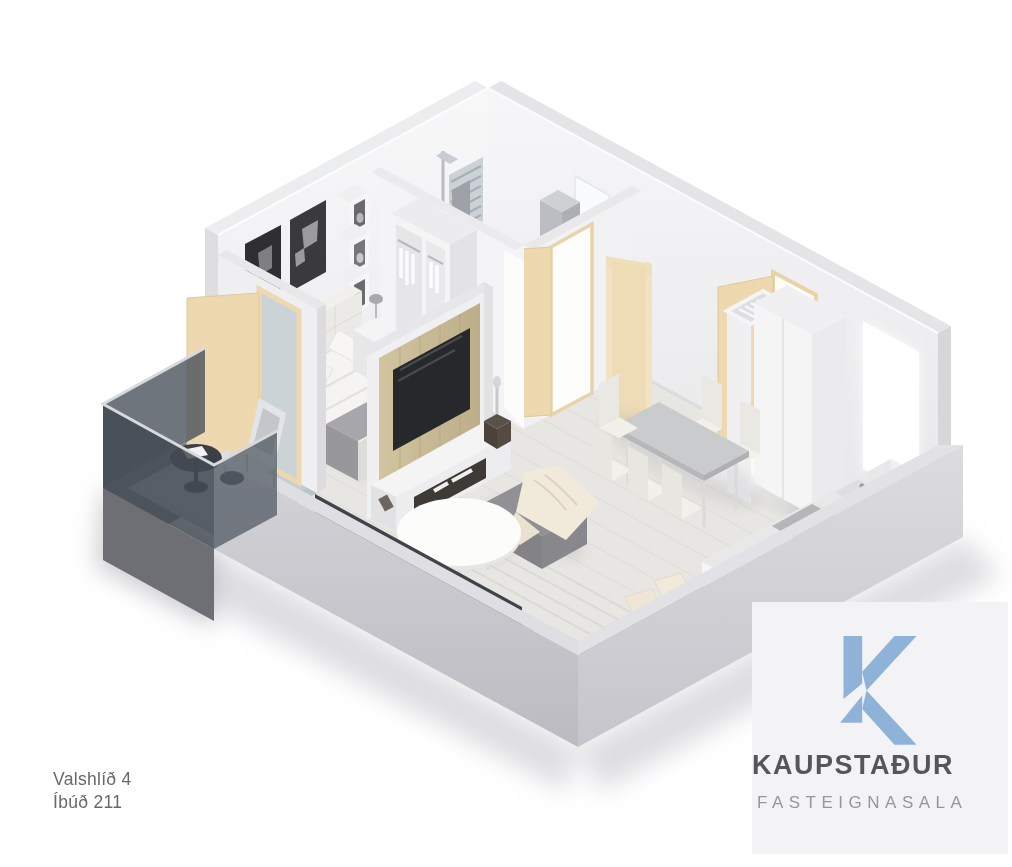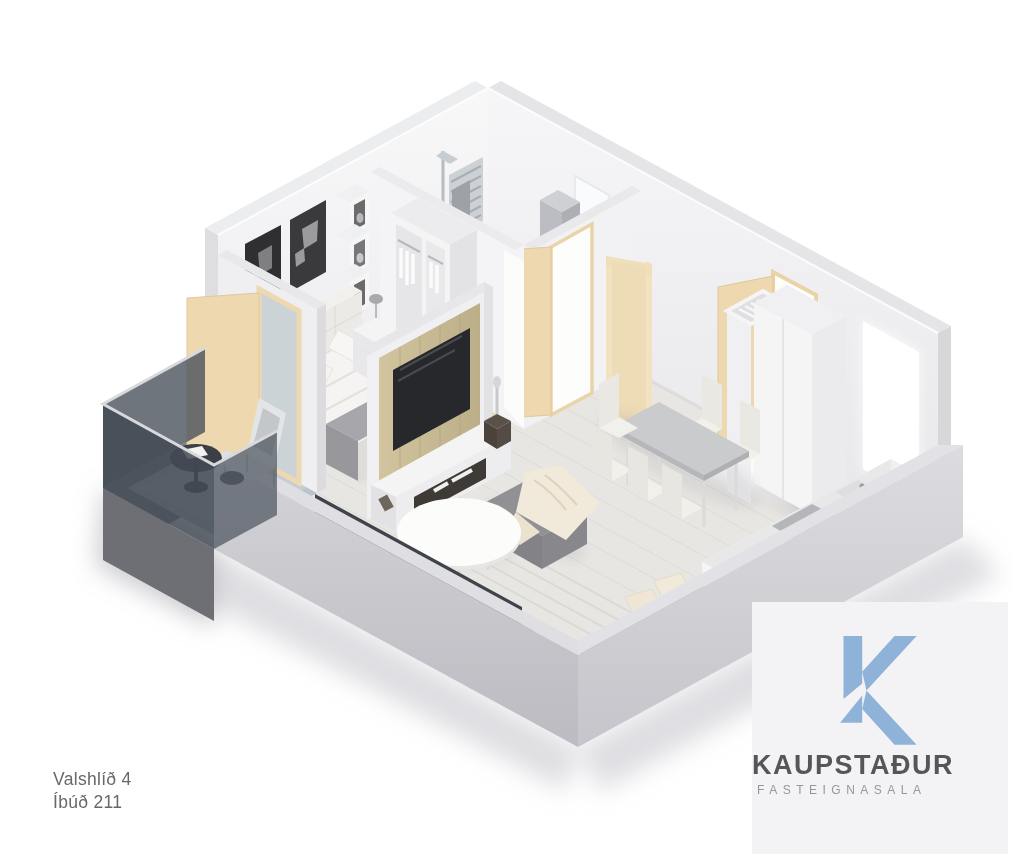--- a/index.html
+++ b/index.html
@@ -3,21 +3,21 @@
 <meta charset="utf-8">
 <style>
   html,body{margin:0;padding:0;background:#ffffff;width:1012px;height:867px;overflow:hidden;
             font-family:"Liberation Sans", sans-serif;}
   #canvas{position:relative;width:1012px;height:867px;background:#ffffff;}
   svg{position:absolute;left:0;top:0;}
   .footer{position:absolute;left:53px;top:768px;color:#68686a;font-size:17.5px;line-height:23px;letter-spacing:.3px;}
   .logo-panel{position:absolute;left:752px;top:602px;width:256px;height:252px;background:#f3f3f5;}
   .logo-words{position:absolute;left:0;top:148px;width:256px;text-align:left;}
   .logo-name{font-size:27px;font-weight:bold;letter-spacing:1.5px;color:#565658;}
-  .logo-tag{margin-top:2px;font-size:12px;letter-spacing:5.5px;color:#97979a;padding-left:5px;}
+  .logo-tag{margin-top:12px;font-size:17px;letter-spacing:5.5px;color:#97979a;padding-left:5px;}
 </style>
 </head>
 <body>
 
 <div id="canvas">
 
 <svg width="1012" height="867" viewBox="0 0 1012 867">
 <defs>
   <filter id="blur12" x="-30%" y="-30%" width="160%" height="160%">
           <feGaussianBlur stdDeviation="12"></feGaussianBlur>

